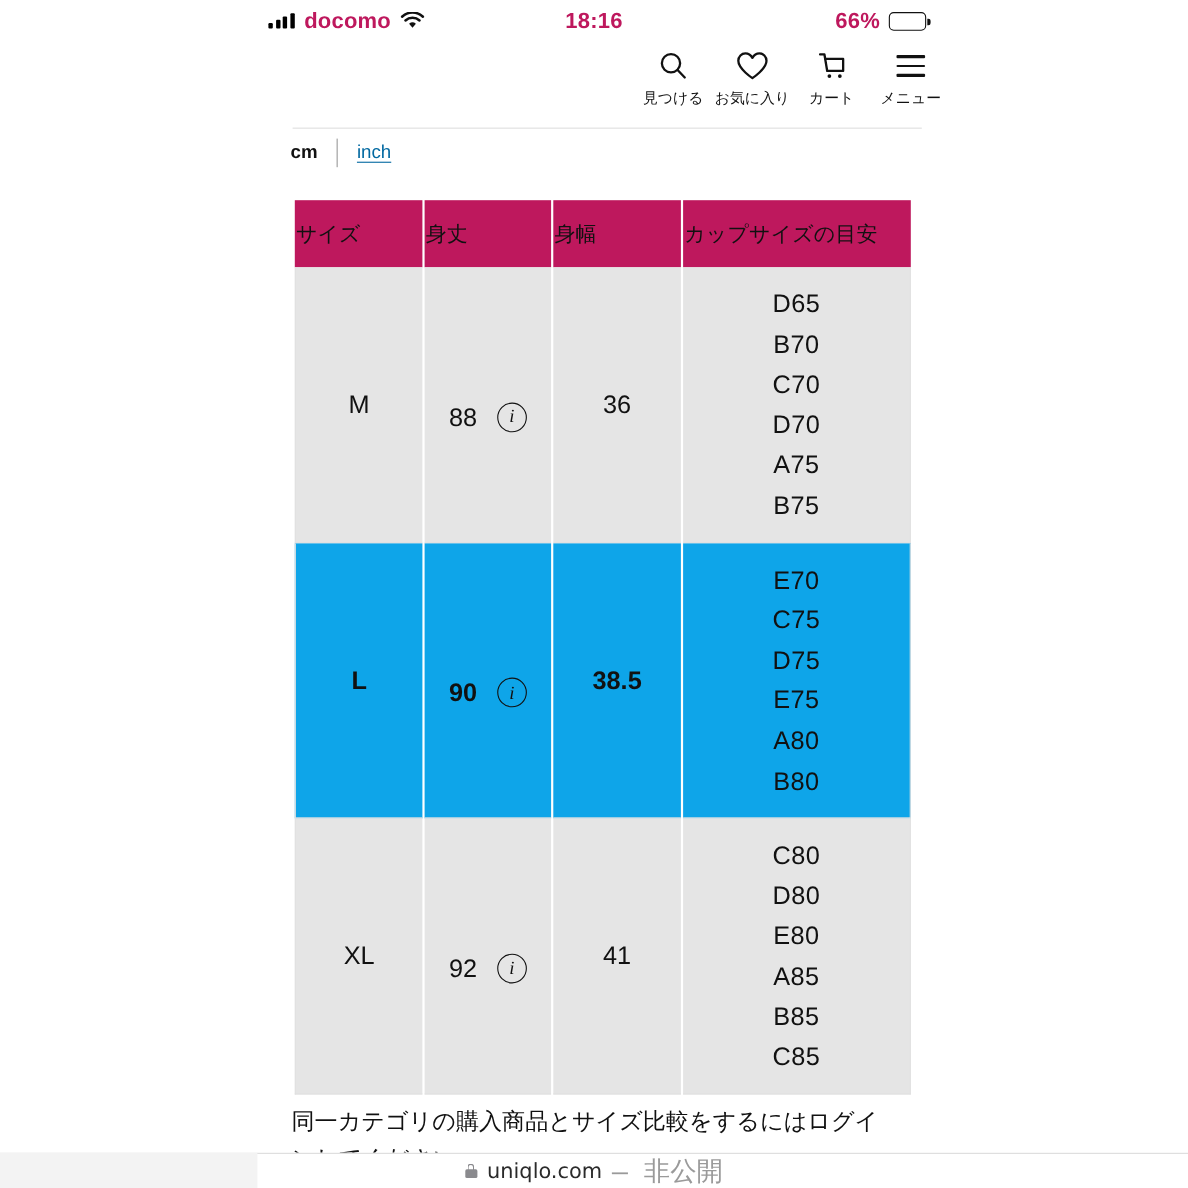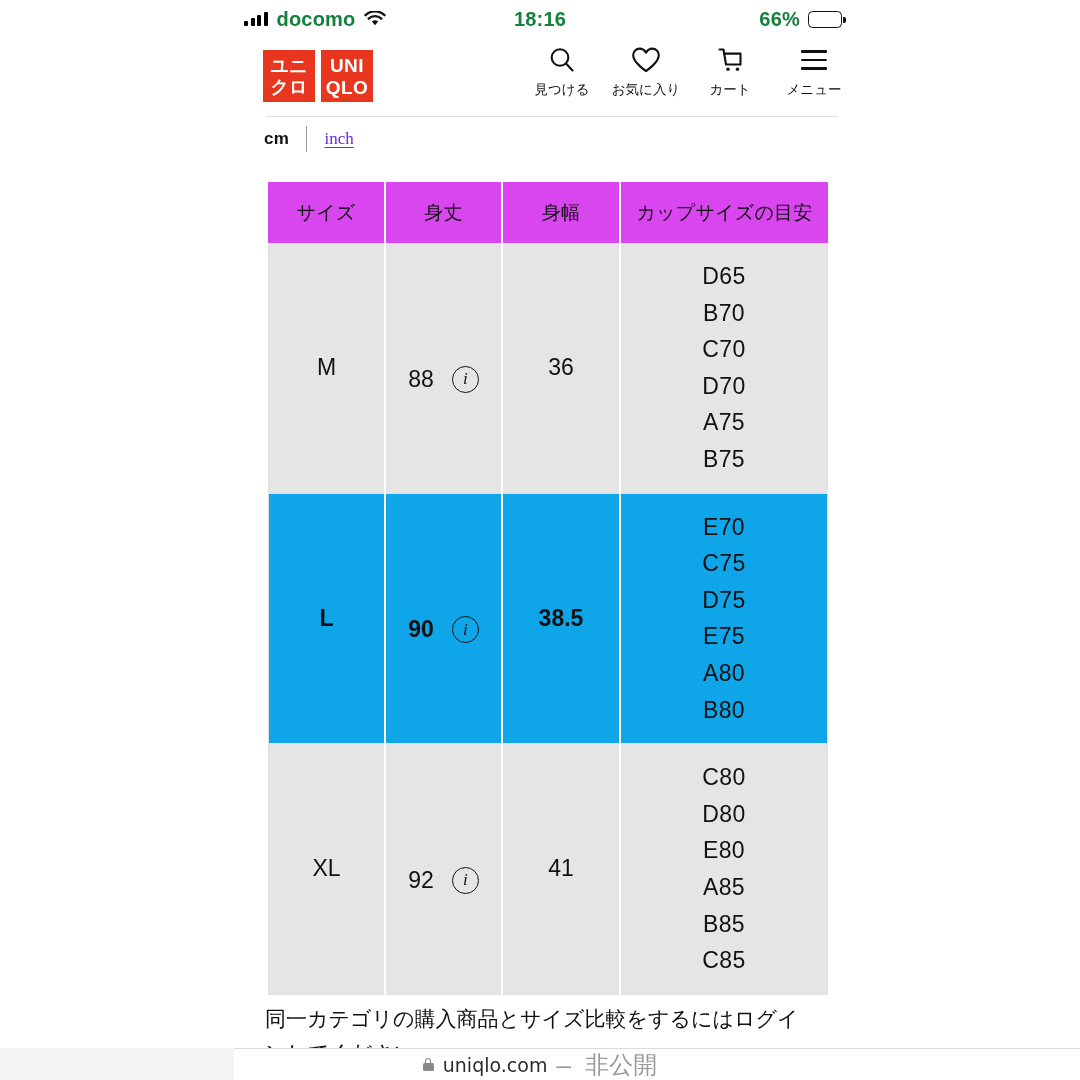--- a/index.html
+++ b/index.html
@@ -40,21 +40,21 @@
   }
   .sb-right {
     position: absolute;
     right: 238px; top: 0; height: 38px;
     display: flex; align-items: center; gap: 8px;
   }
   .sb-text {
     font-size: 20px;
     font-weight: 600;
     letter-spacing: 0.2px;
-    color: #15803d;
+    color: #be185d;
   }
   .signal { display: flex; align-items: flex-end; gap: 2.5px; height: 14px; }
   .signal i { display: block; width: 4px; background: #000; border-radius: 1px; }
   .signal i:nth-child(1) { height: 5px; }
   .signal i:nth-child(2) { height: 8px; }
   .signal i:nth-child(3) { height: 11px; }
   .signal i:nth-child(4) { height: 14px; }
   .wifi { position: relative; width: 22px; height: 16px; }
   .wifi svg { position: absolute; left: 0; top: 0; }
   .battery {
@@ -112,24 +112,24 @@
   .logo-tile.latin span {
     font-family: "Liberation Sans", sans-serif;
     font-size: 19px;
     font-weight: 700;
     letter-spacing: 0.5px;
   }
   .logo-tile span + span { margin-top: 3px; }
 
   .nav {
     position: absolute;
-    right: 230px; top: 6px;
+    right: 216px; top: 6px;
     display: flex;
     align-items: flex-start;
-    gap: 12px;
+    gap: 0px;
   }
   .nav-item {
     width: 72px;
     display: flex;
     flex-direction: column;
     align-items: center;
     gap: 5px;
     cursor: pointer;
   }
   .nav-icon {
@@ -177,24 +177,24 @@
     font-family: "Liberation Sans", sans-serif;
   }
   .unit-sep {
     display: inline-block;
     width: 1.5px;
     height: 26px;
     background: #999;
     margin: 0 17px;
   }
   .unit-inch {
-    color: #6d28d9;
+    color: #0369a1;
     text-decoration: underline;
     text-underline-offset: 3px;
-    font-family: Liberation Serif, serif;
+    font-family: Liberation Sans, sans-serif;
     cursor: pointer;
   }
 
   
   .size-table {
     position: absolute;
     left: 266px; top: 68px;
     width: 560px;
   }
   table {
@@ -202,26 +202,26 @@
     border-spacing: 2px 0;
     width: 560px;
     table-layout: fixed;
   }
   col.c-size  { width: 116px; }
   col.c-len   { width: 115px; }
   col.c-width { width: 116px; }
   col.c-cup   { width: 207px; }
 
   thead th {
-    background: #d946ef;
+    background: #be185d;
     height: 61px;
     font-size: 19px;
     font-weight: 400;
     color: #111;
-    text-align: center;
+    text-align: left;
     vertical-align: middle;
     font-family: "DejaVu Sans", sans-serif;
     letter-spacing: 0.2px;
   }
   tbody td {
     background: #ffffff;
     text-align: center;
     vertical-align: middle;
     font-size: 23px;
     color: #111;
@@ -357,30 +357,20 @@
     <div class="sb-center">
       <span class="sb-text">18:16</span>
     </div>
     <div class="sb-right">
       <span class="sb-text">66%</span>
       <span class="battery"><span class="fill"></span></span>
     </div>
   </div>
 
   <div class="site-header">
-    <div class="logo">
-      <div class="logo-tile">
-        <span>ユニ</span>
-        <span>クロ</span>
-      </div>
-      <div class="logo-tile latin">
-        <span>UNI</span>
-        <span>QLO</span>
-      </div>
-    </div>
 
     <div class="nav">
       <div class="nav-item">
         <span class="nav-icon">
           <svg width="30" height="30" viewBox="0 0 30 30">
             <circle cx="13" cy="12.5" r="8.3" stroke="#111" stroke-width="2.1" fill="none"></circle>
             <line x1="19" y1="18.6" x2="25.5" y2="25.4" stroke="#111" stroke-width="2.1" stroke-linecap="round"></line>
           </svg>
         </span>
         <span class="nav-label">見つける</span>

